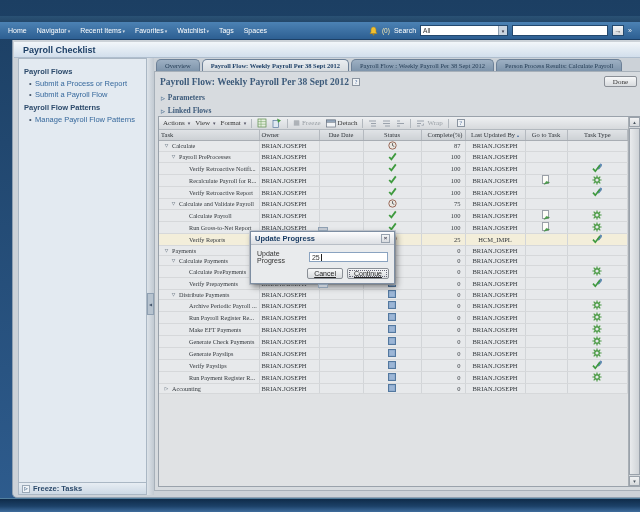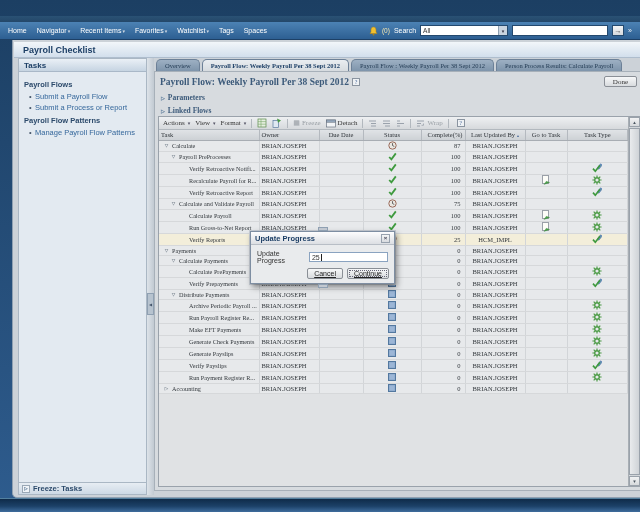--- a/index.html
+++ b/index.html
@@ -201,25 +201,24 @@
     <span class="search-input"></span>
     <span class="go-btn">→</span>
     <span class="adv-search">»</span>
   </div>
 </div>
 
 <div class="container">
   <div class="checklist-bar">Payroll Checklist</div>
 
   <div class="sidebar">
-    <div class="sidebar-header">Tasks</div>
     <div class="sidebar-body">
       <div class="sb-section-title">Payroll Flows</div>
+      <div class="sb-link">Submit a Process or Report</div>
       <div class="sb-link">Submit a Payroll Flow</div>
-      <div class="sb-link">Submit a Process or Report</div>
       <div class="sb-section-title">Payroll Flow Patterns</div>
       <div class="sb-link">Manage Payroll Flow Patterns</div>
     </div>
     <div class="sidebar-footer">
       <span class="twisty-box">▷</span>
       <span>Freeze: Tasks</span>
     </div>
   </div>
 
   <div class="splitter">

